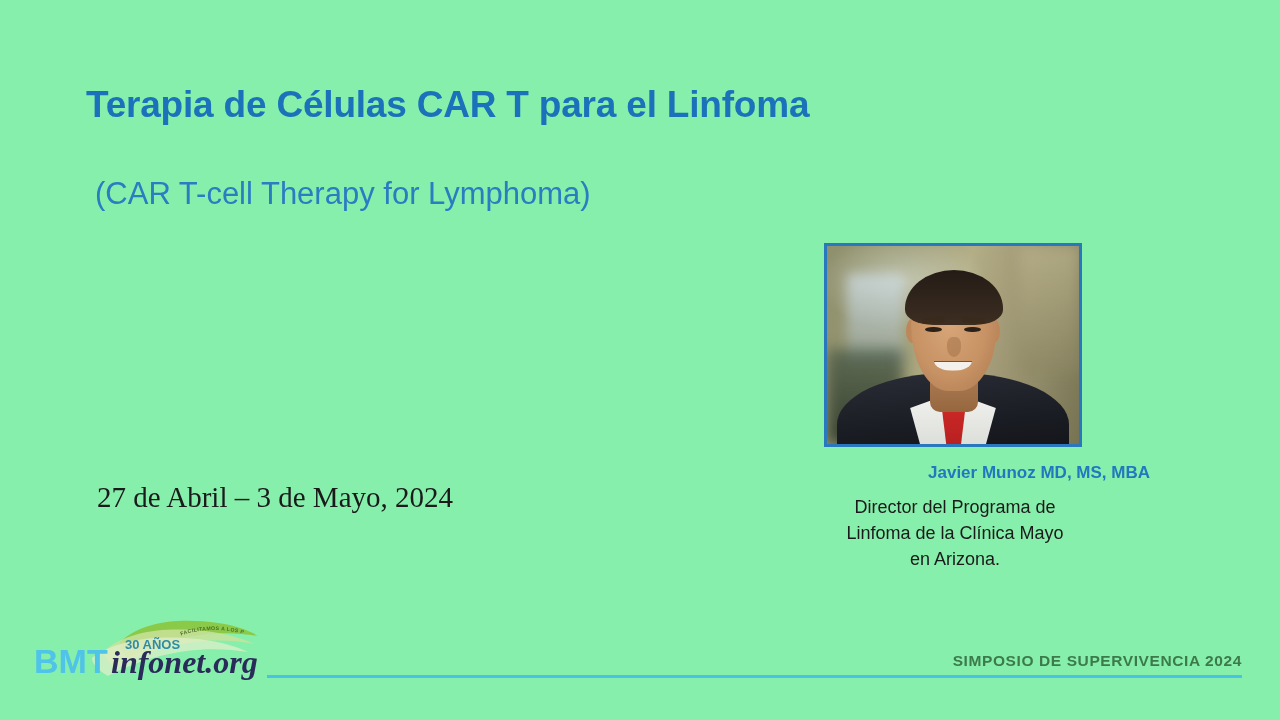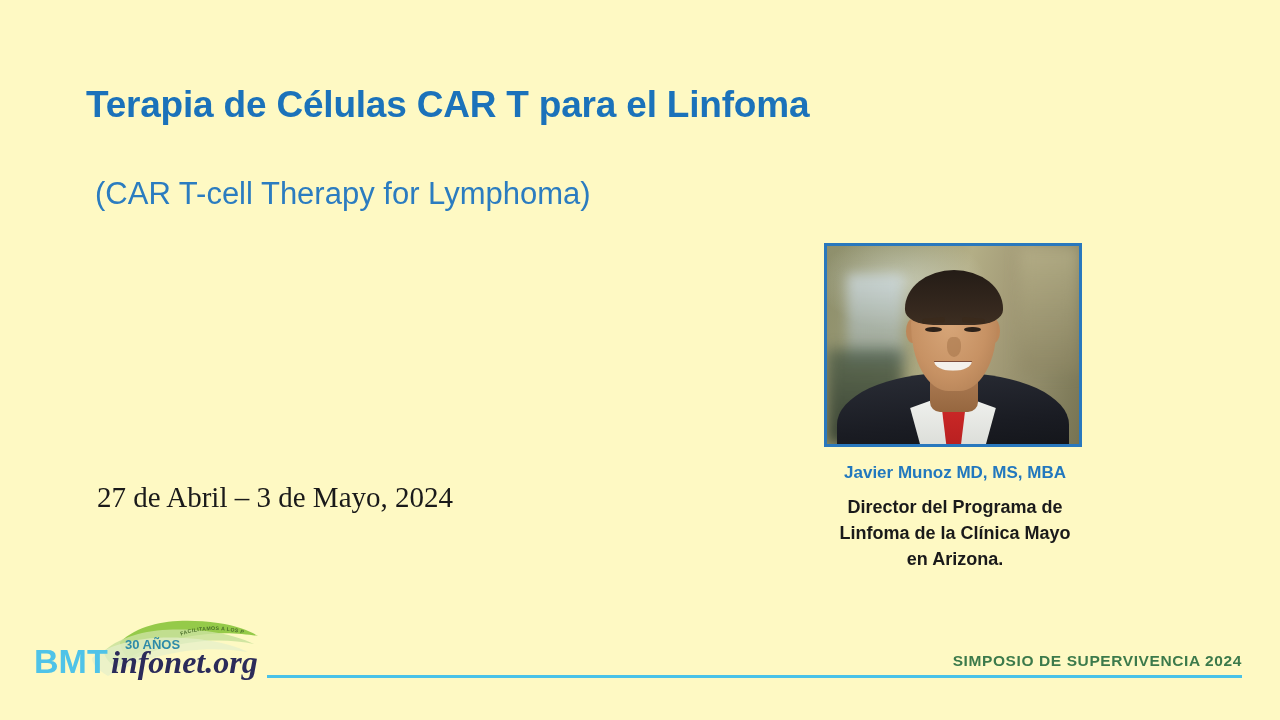--- a/index.html
+++ b/index.html
@@ -7,21 +7,21 @@
     padding: 0;
     background: #ffffff;
   }
   body {
     font-family: "Liberation Sans", sans-serif;
   }
   .slide {
     position: relative;
     width: 1280px;
     height: 720px;
-    background: #fef9c3;
+    background: #86efac;
     overflow: hidden;
   }
 
   
   .title-es {
     position: absolute;
     left: 86px;
     top: 84px;
     font-size: 37px;
     font-weight: bold;
@@ -212,37 +212,36 @@
     border-radius: 0 0 50% 50% / 0 0 100% 100%;
     border-top: 1.5px solid #7d4c3a;
   }
 
   
   .speaker-name {
     position: absolute;
     left: 760px;
     top: 463px;
     width: 390px;
-    text-align: center;
+    text-align: right;
     font-size: 17px;
     font-weight: bold;
     color: #2278BE;
     white-space: nowrap;
   }
   .speaker-role {
     position: absolute;
     left: 760px;
     top: 494px;
     width: 390px;
     text-align: center;
     font-size: 18px;
     color: #1A1A1A;
     line-height: 26px;
     white-space: pre-line;
-    font-weight: bold;
   }
 
   
   .footer-line {
     position: absolute;
     left: 267px;
     top: 675px;
     width: 975px;
     height: 3px;
     background: #49C2E8;

